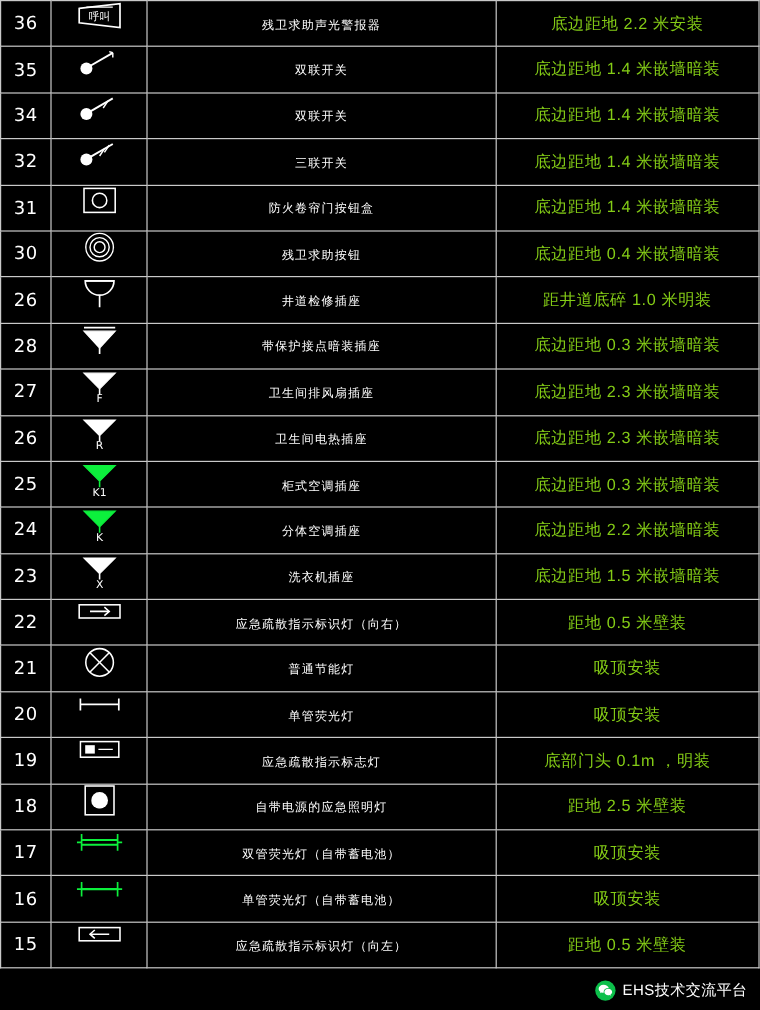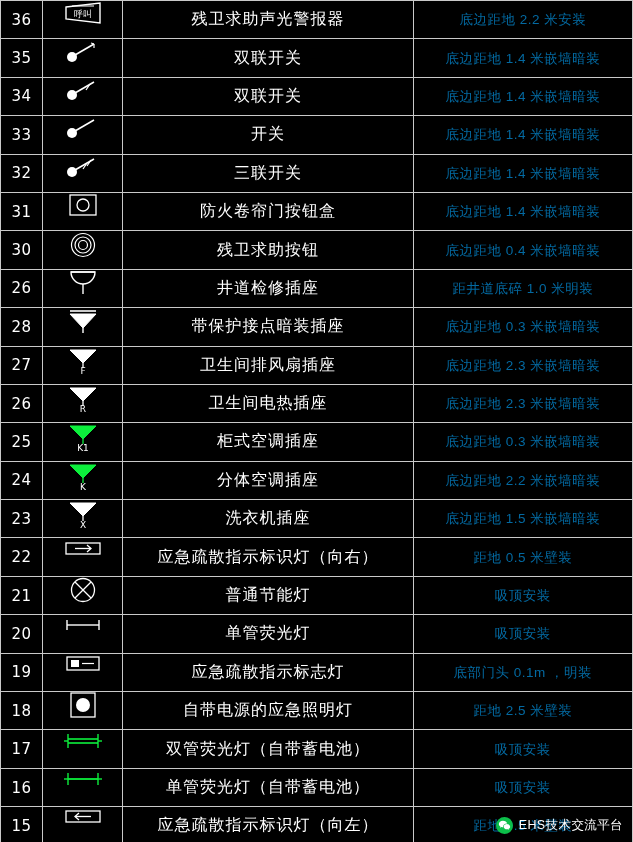--- a/index.html
+++ b/index.html
@@ -32,28 +32,28 @@
   col.c-desc{width:290px;}
   col.c-note{width:219px;}
 
   .num{
     font-size:15px;
     color:#ffffff;
     font-family:"DejaVu Sans",sans-serif;
     letter-spacing:0.5px;
   }
   .desc{
-    font-size:16px;
+    font-size:10px;
     color:#ffffff;
     letter-spacing:1px;
     white-space:nowrap;
   }
   .note{
     font-size:13.5px;
-    color:#0369a1;
+    color:#84cc16;
     letter-spacing:0.5px;
     white-space:nowrap;
   }
 
   
   .sym{
     position:relative;
     width:80px;height:37px;
     display:flex;align-items:flex-start;justify-content:center;
   }
@@ -132,33 +132,20 @@
                 <circle cx="8" cy="17" r="5" fill="#ffffff"></circle>
                 <line x1="11" y1="15" x2="30" y2="4" stroke="#ffffff" stroke-width="1.6"></line>
                 <line x1="22" y1="12" x2="26" y2="6" stroke="#ffffff" stroke-width="1.2"></line>
               </svg>
             </div>
           </td>
           <td><span class="desc">双联开关</span></td>
           <td><span class="note">底边距地  1.4  米嵌墙暗装</span></td>
         </tr>
         <tr>
-          <td><span class="num">33</span></td>
-          <td>
-            <div class="sym">
-              <svg width="38" height="24" viewBox="0 0 38 24">
-                <circle cx="8" cy="17" r="5" fill="#ffffff"></circle>
-                <line x1="11" y1="15" x2="30" y2="4" stroke="#ffffff" stroke-width="1.6"></line>
-              </svg>
-            </div>
-          </td>
-          <td><span class="desc">开关</span></td>
-          <td><span class="note">底边距地  1.4  米嵌墙暗装</span></td>
-        </tr>
-        <tr>
           <td><span class="num">32</span></td>
           <td>
             <div class="sym">
               <svg width="38" height="24" viewBox="0 0 38 24">
                 <circle cx="8" cy="17" r="5" fill="#ffffff"></circle>
                 <line x1="11" y1="15" x2="30" y2="4" stroke="#ffffff" stroke-width="1.6"></line>
                 <line x1="19" y1="14" x2="23" y2="8" stroke="#ffffff" stroke-width="1.2"></line>
                 <line x1="23" y1="11" x2="27" y2="5" stroke="#ffffff" stroke-width="1.2"></line>
               </svg>
             </div>

